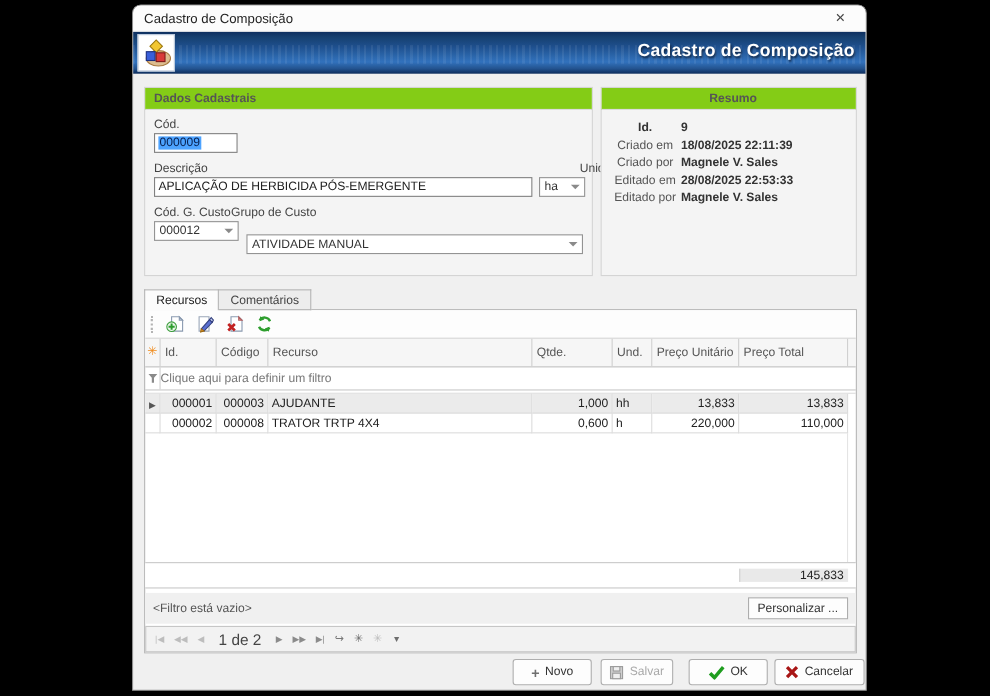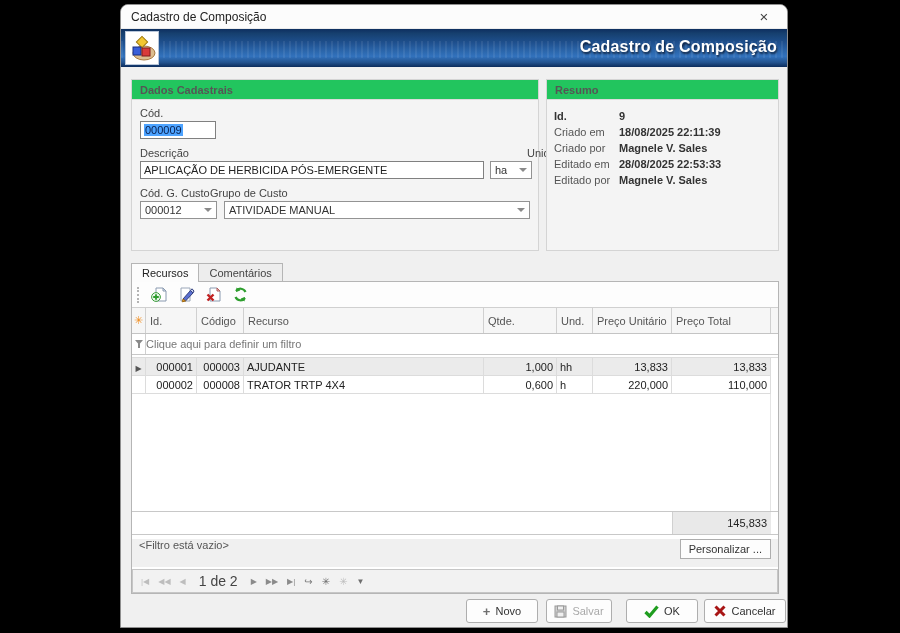--- a/index.html
+++ b/index.html
@@ -25,21 +25,21 @@
     background:repeating-linear-gradient(90deg, rgba(255,255,255,.07) 0 2px,
                rgba(255,255,255,0) 2px 6px); }
   .banner-icon { position:absolute; left:4px; top:2px; width:34px; height:34px;
     background:#fff; border:1px solid #b9c7da; display:flex; align-items:center;
     justify-content:center; }
   .banner-ttl { position:absolute; right:10px; top:9px; font-size:16px; font-weight:bold;
     color:#fff; text-shadow:1px 2px 2px rgba(0,0,10,.65); letter-spacing:.2px; }
 
   
   .group { position:absolute; background:#f4f4f4; border:1px solid #d4d4d4; }
-  .group-hd { height:20px; background:#22c55e; border-bottom:1px solid #dcdcdc;
+  .group-hd { height:20px; background:#84cc16; border-bottom:1px solid #dcdcdc;
     font-size:11px; font-weight:bold; color:#555; padding:4px 0 0 8px; }
   .lbl { position:absolute; font-size:11px; color:#444;text-align:center; }
   .tb { position:absolute; height:18px; background:#fff; border:1px solid #808080;
     font-size:11px; color:#222; display:flex; align-items:center; padding:0 3px;
     white-space:nowrap; overflow:hidden; }
   .sel-text { background:#4da3ff; color:#071f4e; padding:0 1px; }
   .combo { position:absolute; height:18px; background:#fff; border:1px solid #939393;
     font-size:11px; color:#333; display:flex; align-items:center; padding:0 4px;
     white-space:nowrap; overflow:hidden; }
   .combo .arr { margin-left:auto; width:0; height:0; border-left:4px solid transparent;
@@ -92,28 +92,28 @@
     padding:3px 3px 0 3px; white-space:nowrap; overflow:hidden; }
   .d-row.selected .cell { background:#ebebeb; }
   .num { text-align:right; }
   .ptr { color:#555; font-size:8px; padding-top:4px !important; text-align:center; }
 
   .g-spacer { flex:1; display:flex; }
   .g-spacer .main { flex:1; border-right:1px solid #e4e4e4; }
   .g-spacer .end { width:7px; }
 
   .total-row { display:flex; height:24px; border-top:1px solid #c8c8c8;
-    border-bottom:1px solid #c8c8c8; flex:none; background:#fff; }
+    border-bottom:1px solid #c8c8c8; flex:none; background:#fff;align-items:center; }
   .total-box { margin-left:auto; width:99px; background:#e9e9e9; border-left:1px solid #d0d0d0;
     font-size:11px; color:#222; display:flex; align-items:center; justify-content:flex-end;
     padding-right:4px; }
   .total-end { width:7px; flex:none; }
 
   .status-bar { height:28px; background:#f0f0f0; margin-top:4px; display:flex;
-    align-items:flex-start; padding:0 7px; flex:none; }
+    align-items:center; padding:0 7px; flex:none; }
   .status-text { font-size:11px; color:#555; }
   .personalizar { margin-left:auto; height:20px; background:#fdfdfd;
     border:1px solid #adadad; font-size:11px; color:#333; padding:3px 8px 0 8px; }
 
   .navbar { height:24px; background:#f2f2f2; border:1px solid #c6c6c6; margin-top:2px;
     display:flex; align-items:center; gap:9px; padding:0 8px; flex:none; }
   .nav-ic { font-size:8px; color:#8b8b8b; }
   .nav-ic.dis { color:#bdbdbd; }
   .nav-lab { font-size:14px; color:#444; margin:0 4px; }
   .nav-star { font-size:10px; }
@@ -161,27 +161,27 @@
     <div class="combo" style="left:358px; top:81px; width:42px;">
       <span>ha</span>
       <span class="arr"></span>
     </div>
     <div class="lbl" style="left:8px; top:107px;">Cód. G. Custo</div>
     <div class="lbl" style="left:78px; top:107px;">Grupo de Custo</div>
     <div class="combo" style="left:8px; top:121px; width:77px;">
       <span>000012</span>
       <span class="arr"></span>
     </div>
-    <div class="combo" style="left:92px; top:121px; width:306px;">
+    <div class="combo" style="left:92px; top:133px; width:306px;">
       <span>ATIVIDADE MANUAL</span>
       <span class="arr"></span>
     </div>
   </div>
 
-  <div class="group" style="left:425px; top:74px; width:233px; height:172px;">
+  <div class="group" style="left:425px; top:74px; width:233px; height:172px;text-align:center;">
     <div class="group-hd">Resumo</div>
     <div class="resumo-rows">
       <div class="r-row r-bold">
         <span class="r-lab">Id.</span>
         <span class="r-val">9</span>
       </div>
       <div class="r-row">
         <span class="r-lab">Criado em</span>
         <span class="r-val">18/08/2025 22:11:39</span>
       </div>

